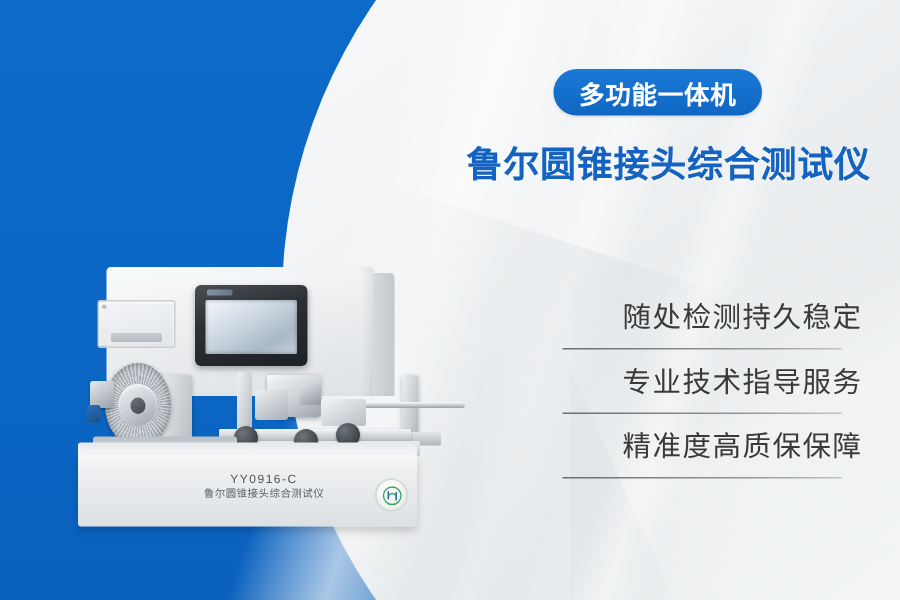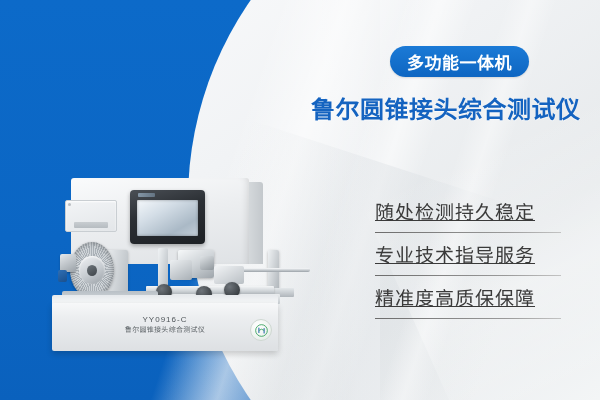--- a/index.html
+++ b/index.html
@@ -55,21 +55,21 @@
     position:absolute;left:58px;top:50px;
     padding:6px 16px 7px 16px;
     border:1px solid rgba(255,255,255,.85);
     color:#ffffff;
     font-size:15px;letter-spacing:3px;
     line-height:1;white-space:nowrap;
   }
 
   
   .pill{
-    position:absolute;left:390px;top:46px;
+    position:absolute;left:369px;top:46px;
     height:31px;padding:0 17px;
     display:flex;align-items:center;justify-content:center;
     background:linear-gradient(180deg,#1b7ad6 0%,#0e66c2 100%);
     border-radius:16px;
     color:#ffffff;font-size:17px;font-weight:bold;letter-spacing:.5px;
     box-shadow:0 1px 2px rgba(0,0,0,.12);
     white-space:nowrap;
   }
   .main-title{
     position:absolute;left:311px;top:90px;
@@ -77,22 +77,21 @@
     white-space:nowrap;
     text-shadow:0 1px 1px rgba(255,255,255,.6);
   }
 
   
   .features{position:absolute;left:375px;top:196px;width:200px;}
   .feat-row{margin-bottom:0;}
   .feat-text{
     color:#3a3a3a;font-size:19px;letter-spacing:1px;
     line-height:34px;white-space:nowrap;
-    text-align:left;
-    text-decoration:underline;
+    text-align:right;
   }
   .feat-line{
     height:1px;width:186px;
     background:linear-gradient(90deg,#6c6c6c 0%,#9a9a9a 70%,#c3c3c3 100%);
     margin:2px 0 6px 0;
   }
 
   
   .machine{position:absolute;left:44px;top:178px;width:268px;height:206px;}
 
@@ -154,21 +153,21 @@
     position:absolute;left:8px;top:117px;width:226px;height:12px;
     background:linear-gradient(180deg,#e6e9ec 0%,#f4f6f7 60%,#e9ecee 100%);
     border-radius:2px 2px 0 0;
   }
   .base-tray{
     position:absolute;left:18px;top:113px;width:96px;height:16px;
     background:linear-gradient(180deg,#b9c0c6 0%,#d6dbdf 70%,#eef0f2 100%);
     border-radius:2px;
   }
   .base-label{
-    position:absolute;left:0;top:12px;width:226px;
+    position:absolute;left:11px;top:12px;width:226px;
     text-align:center;color:#5d6367;
     font-size:7px;line-height:10px;letter-spacing:.6px;
   }
   .base-model{font-size:8px;letter-spacing:1px;color:#4e5458;}
   .base-sub{font-size:7px;color:#5d6367;letter-spacing:.3px;}
 
   
   .brand-logo{
     position:absolute;left:198px;top:16px;width:20px;height:20px;
     border-radius:50%;

